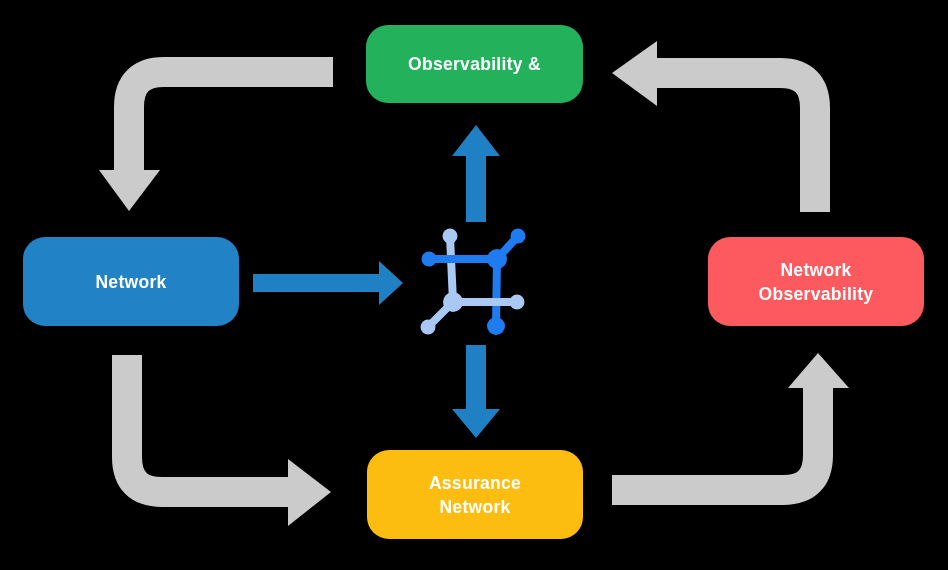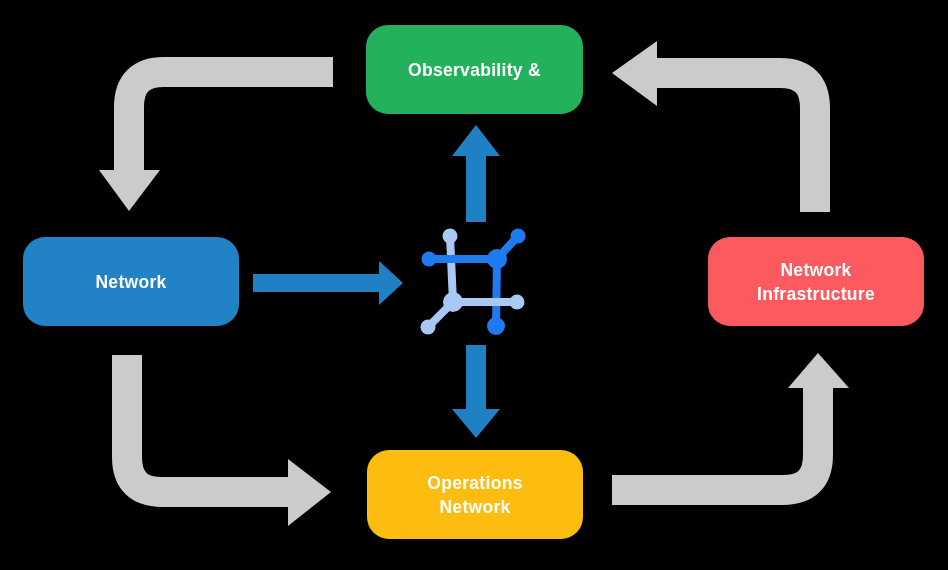--- a/index.html
+++ b/index.html
@@ -30,21 +30,21 @@
     justify-content: center;
     border-radius: 22px;
     color: #fff;
     text-align: center;
     font-size: 17.5px;
     font-weight: 600;
     line-height: 24px;
     letter-spacing: 0.3px;
   }
   .node-box span { display: block; }
-  .box-observability { left: 366px; top: 25px;  width: 217px; height: 89px; background: #23b25b; }
+  .box-observability { left: 366px; top: 25px;  width: 217px; height: 78px; background: #23b25b; }
   .box-operations    { left: 23px;  top: 237px; width: 216px; height: 89px; background: #2183c6; }
   .box-infrastructure{ left: 708px; top: 237px; width: 216px; height: 89px; background: #fc5a5e; }
   .box-automation    { left: 367px; top: 450px; width: 216px; height: 89px; background: #fdbd10; }
 </style>
 </head>
 <body>
 
 <div class="canvas">
 
   <svg class="arrow-layer" viewBox="0 0 948 570">
@@ -101,21 +101,21 @@
   <div class="node-box box-observability" style="background: rgb(35, 178, 91);">
     <span>Observability &amp;</span>
   </div>
 
   <div class="node-box box-operations" style="background: rgb(33, 131, 198);">
     <span>Network</span>
   </div>
 
   <div class="node-box box-infrastructure" style="background: rgb(252, 90, 94);">
     <span>Network</span>
-    <span>Infrastructure</span>
+    <span>Observability</span>
   </div>
 
   <div class="node-box box-automation" style="background: rgb(253, 189, 16);">
-    <span>Operations</span>
+    <span>Assurance</span>
     <span>Network</span>
   </div>
 
 </div>
 
 </body></html>

